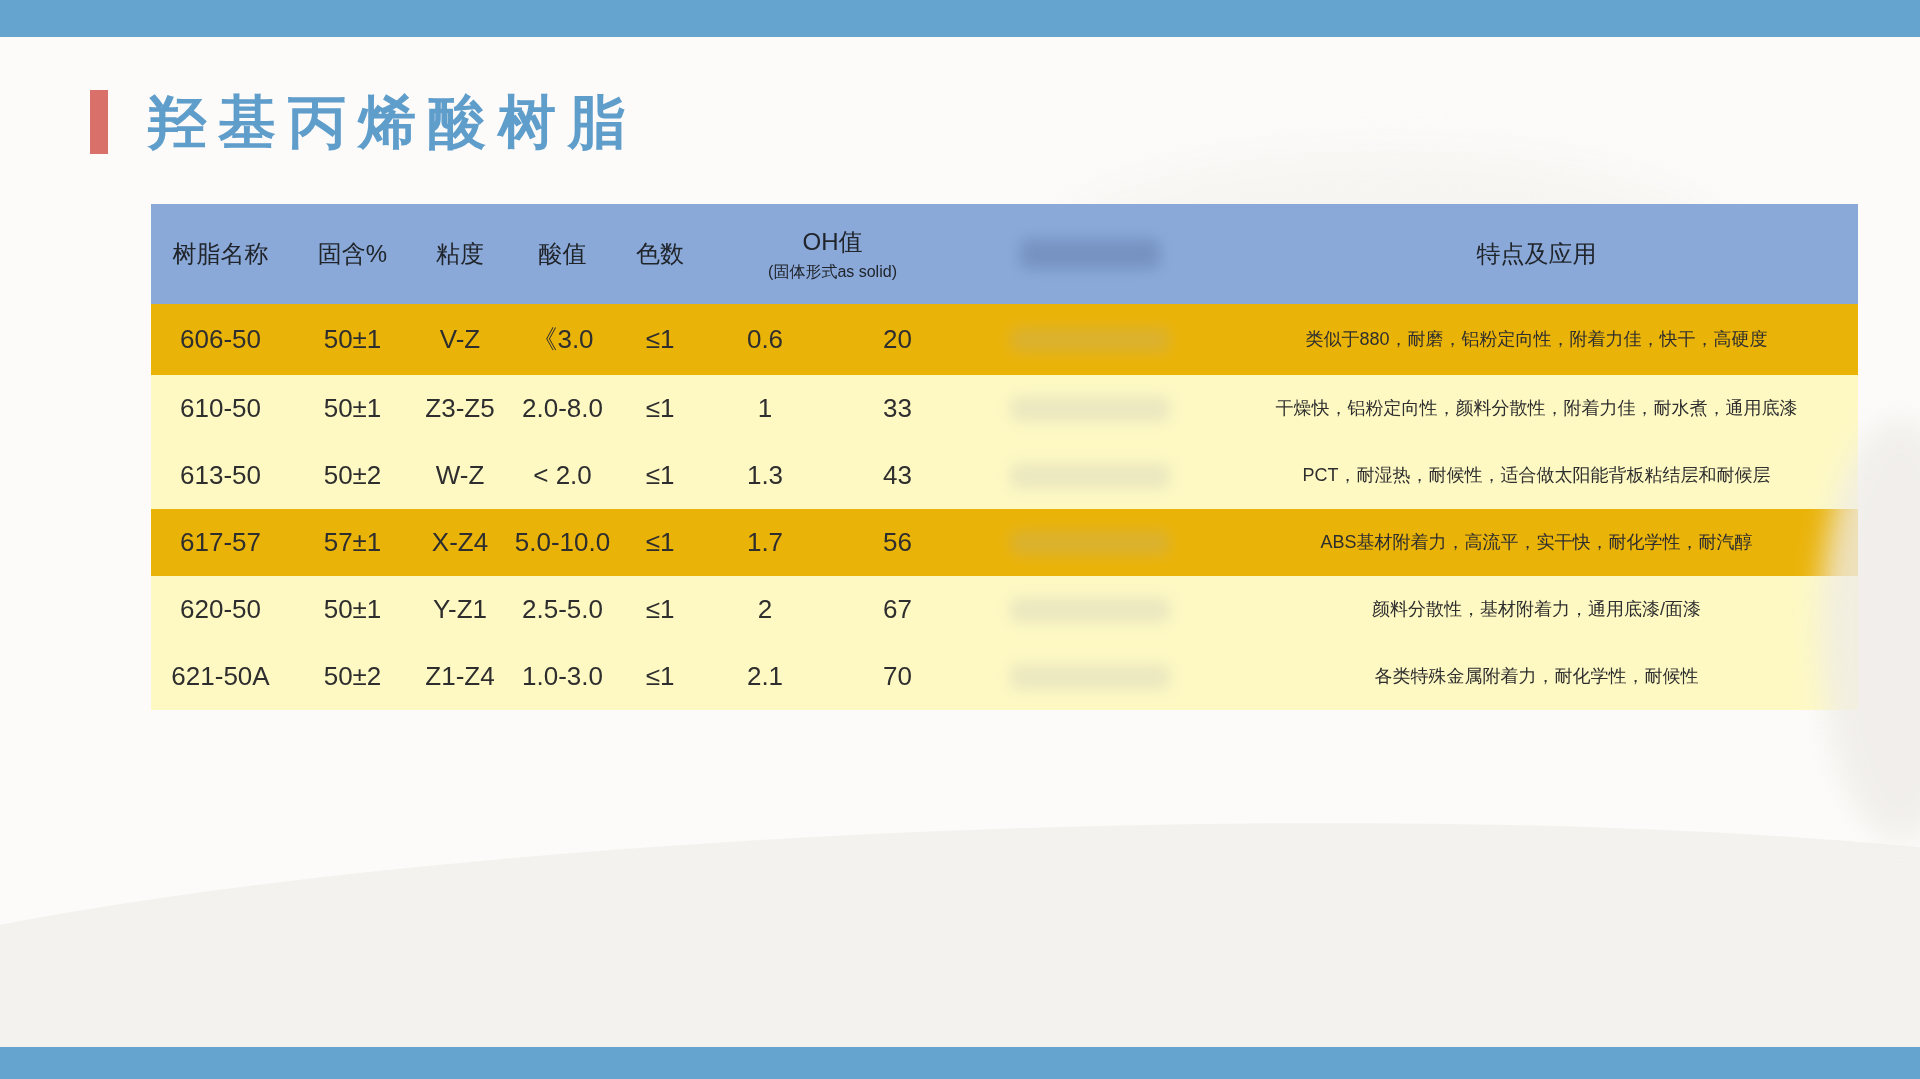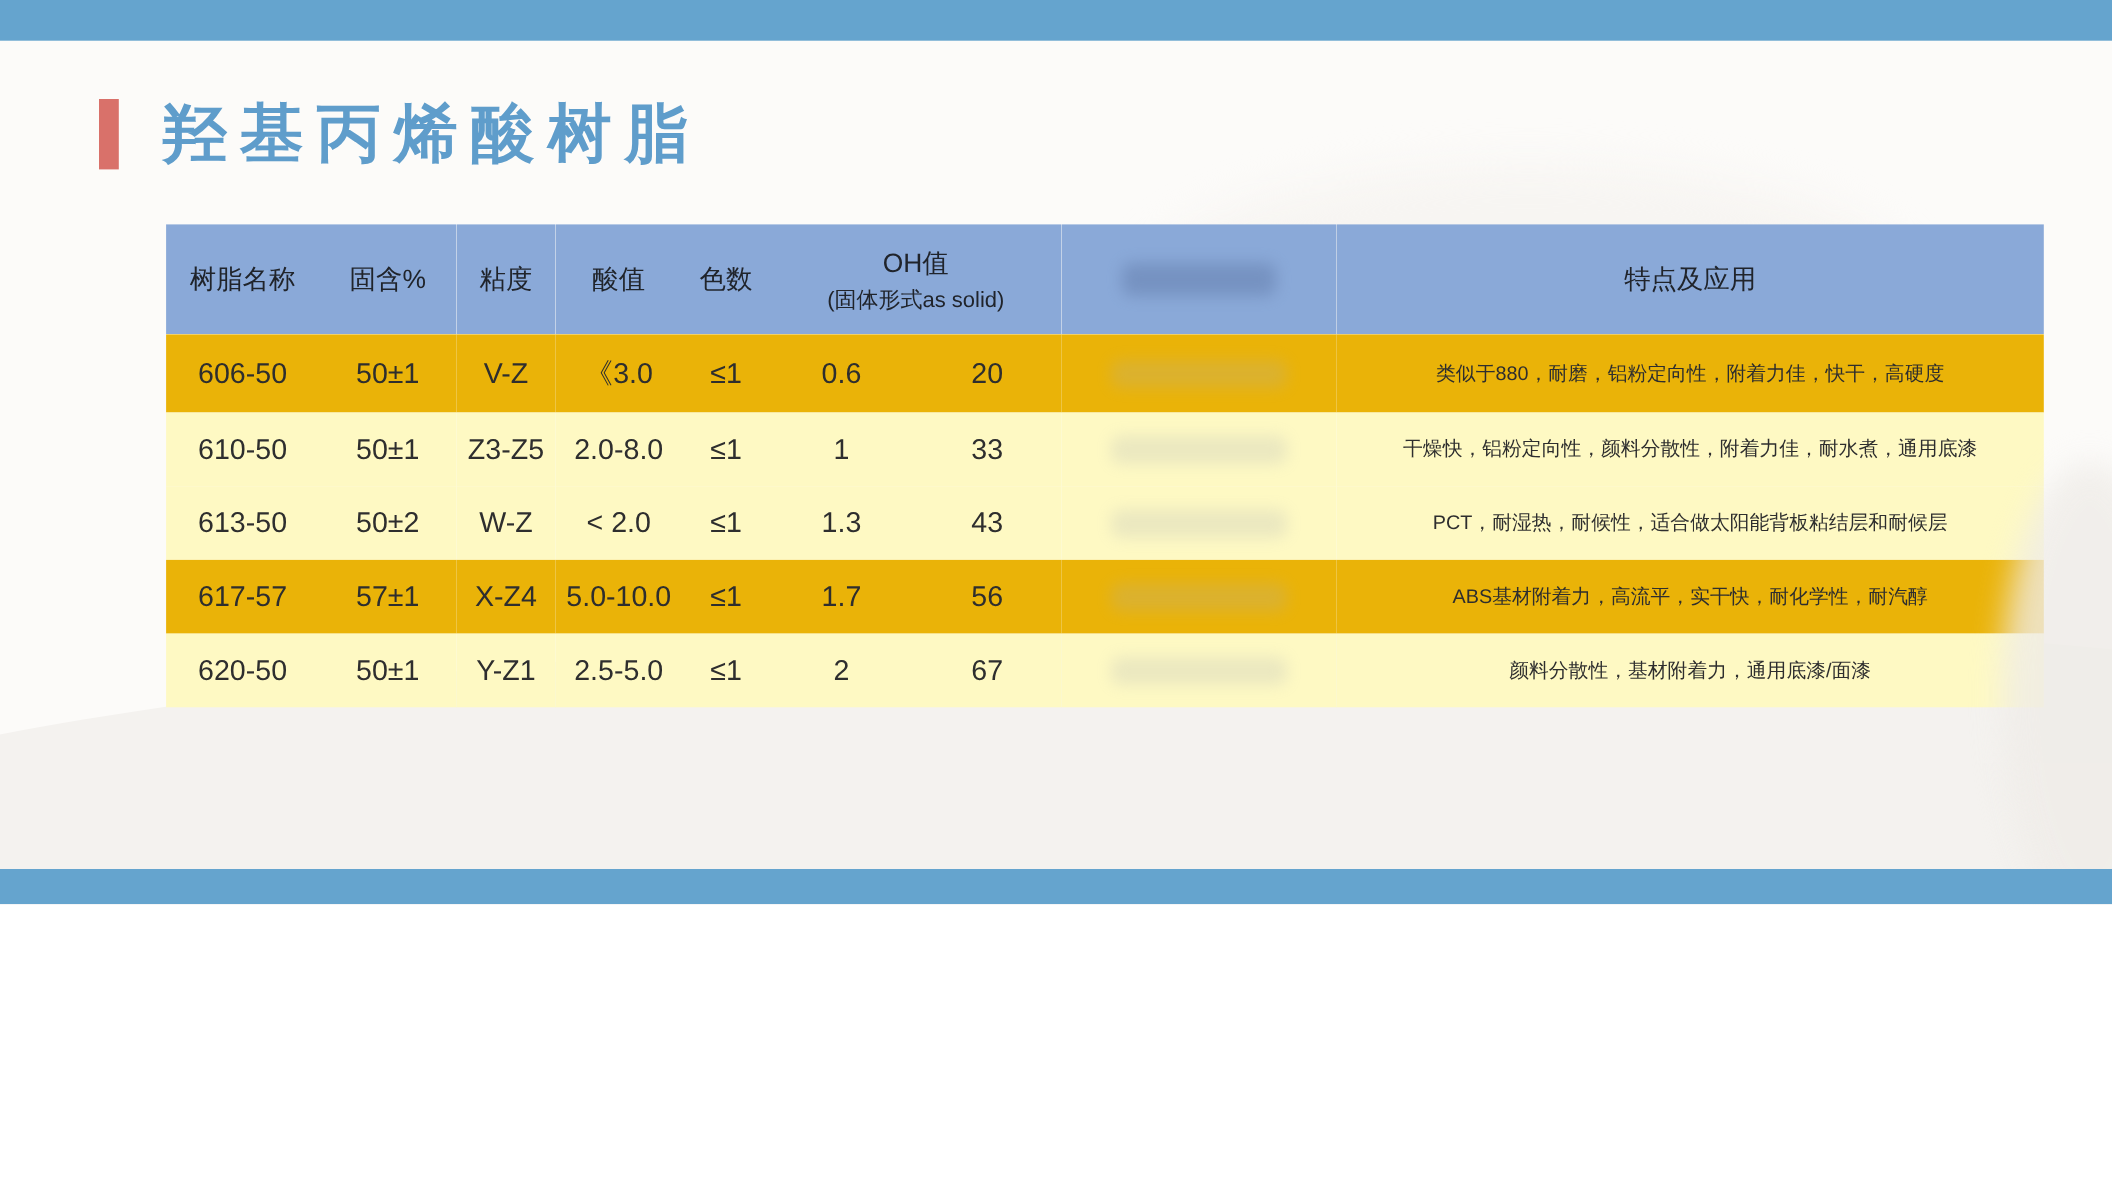--- a/index.html
+++ b/index.html
@@ -1,19 +1,19 @@
 <!DOCTYPE html>
 <html><head>
 <meta charset="utf-8">
 <style>
   * { margin:0; padding:0; box-sizing:border-box; }
   html,body { width:1920px; height:1079px; overflow:hidden; }
   body { font-family:"Liberation Sans","DejaVu Sans",sans-serif; background:#ffffff; }
 
-  .slide { position:relative; width:1920px; height:822px; background:#fcfbf9; overflow:hidden;padding-left:30px; }
+  .slide { position:relative; width:1920px; height:1079px; background:#fcfbf9; overflow:hidden;padding-left:30px; }
 
   
   .top-bar { position:absolute; top:0; left:0; width:100%; height:37px; background:#65a4ce; z-index:3; }
   .bottom-bar { position:absolute; bottom:0; left:0; width:100%; height:32px; background:#65a4ce; z-index:3; }
 
   
   .deco { position:absolute; pointer-events:none; z-index:0; }
   .deco-wave1 { left:-300px; bottom:-90px; width:2600px; height:340px; border-radius:50%;
                 background:#f4f2ef; transform:rotate(-2deg); }
   .deco-wave2 { left:-200px; bottom:-160px; width:2500px; height:320px; border-radius:50%;
@@ -26,21 +26,21 @@
   
   .title-row { position:absolute; left:90px; top:90px; display:flex; align-items:center; z-index:2; }
   .accent-bar { width:18px; height:64px; background:#d9716a; margin-right:40px; }
   .page-title { font-size:58px; font-weight:bold; color:#5f9dcb; letter-spacing:12px; line-height:1; }
 
   
   .resin-table { position:absolute; left:151px; top:204px; width:1707px; border-collapse:collapse;
                  text-align:center; z-index:1; table-layout:fixed; }
   .resin-table thead th { background:#8aa9d8; height:100px; font-weight:normal; font-size:24px;
                           color:#20242b; vertical-align:middle; position:relative; }
-  .resin-table thead .oh-sub { font-size:20px; margin-top:4px; }
+  .resin-table thead .oh-sub { font-size:16px; margin-top:4px; }
   .resin-table td { font-size:26px; color:#2e2e2e; padding:18px 6px; vertical-align:middle; }
   .resin-table tbody tr { background:#eab308; }
   .resin-table tbody tr.alt { background:#fef9c3; }
   .resin-table td.features { font-size:18px; line-height:1.5; padding:14px 10px; }
 
   
   .ghost { width:160px; height:26px; margin:0 auto; border-radius:8px;
            background:#a8adb6; opacity:.22; filter:blur(7px); }
   .ghost-header { width:140px; height:30px; background:#5e77a6; opacity:.45; }
 </style>
@@ -148,18 +148,31 @@
       <td>Y-Z1</td>
       <td>2.5-5.0</td>
       <td>≤1</td>
       <td>2</td>
       <td>67</td>
       <td>
         <div class="ghost"></div>
       </td>
       <td class="features">颜料分散性，基材附着力，通用底漆/面漆</td>
     </tr>
+        <tr class="alt">
+      <td>621-50A</td>
+      <td>50±2</td>
+      <td>Z1-Z4</td>
+      <td>1.0-3.0</td>
+      <td>≤1</td>
+      <td>2.1</td>
+      <td>70</td>
+      <td>
+        <div class="ghost"></div>
+      </td>
+      <td class="features">各类特殊金属附着力，耐化学性，耐候性</td>
+    </tr>
       </tbody>
   </table>
 
   <div class="deco deco-right"></div>
   <div class="bottom-bar"></div>
 </div>
 
 </body></html>

